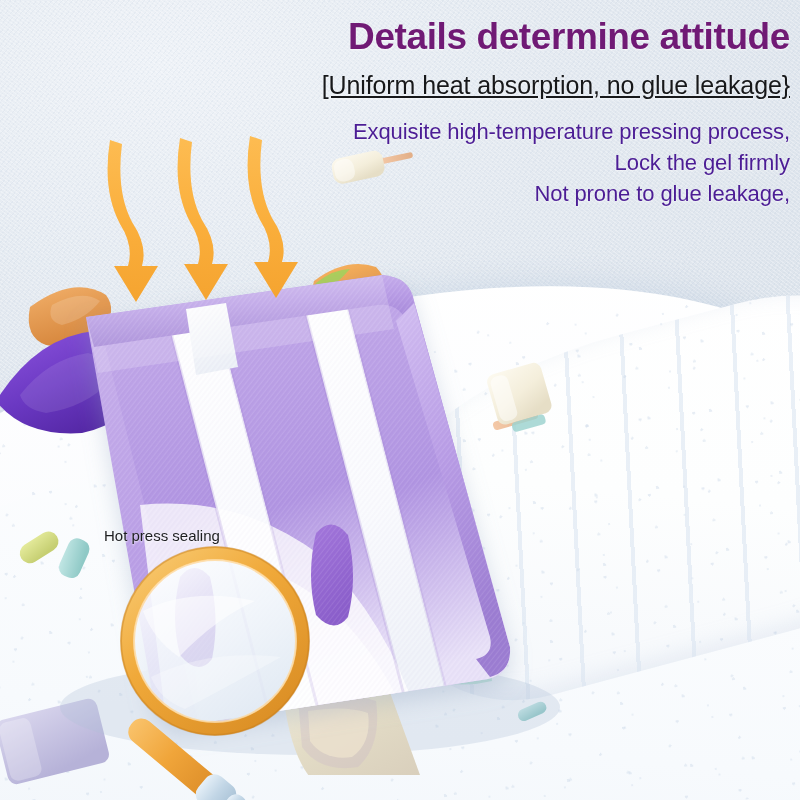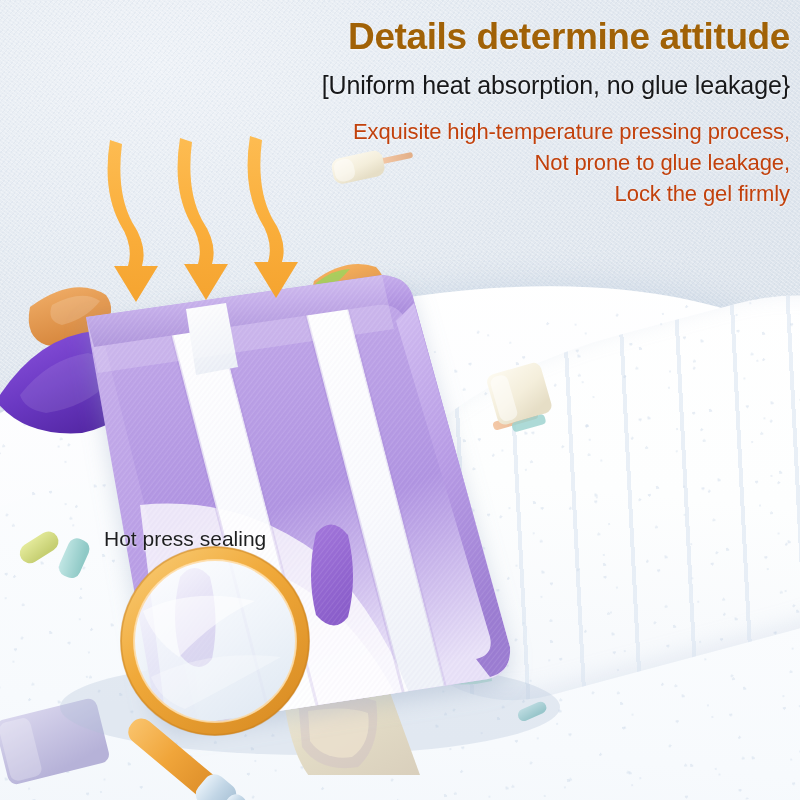--- a/index.html
+++ b/index.html
@@ -62,45 +62,46 @@
   }
   .ridge-right::after{
     content:""; position:absolute; inset:0;
     background:repeating-linear-gradient(102deg, rgba(224,232,242,.0) 0 52px, rgba(216,227,240,.55) 52px 56px);
     border-radius:inherit;
   }
 
   
   .textblock { right:10px; top:18px; width:600px; text-align:right; }
   .headline {
-    font-size:37px; font-weight:700; color:#a16207;
+    font-size:37px; font-weight:700; color:#701a75;
     letter-spacing:-.4px; line-height:1.05; white-space:nowrap;
     text-shadow:0 1px 2px rgba(255,255,255,.75);
   }
   .subhead {
     margin-top:14px; font-size:25px; color:#17181a; font-weight:400;
     white-space:nowrap; letter-spacing:-.1px;
     text-shadow:0 1px 2px rgba(255,255,255,.7);
+    text-decoration:underline;
   }
   .bodylines { margin-top:16px; }
   .bodyline {
-    font-size:22px; color:#c2410c; line-height:1.42; white-space:nowrap;
+    font-size:22px; color:#4c1d95; line-height:1.42; white-space:nowrap;
     letter-spacing:-.1px;
     text-shadow:0 1px 2px rgba(255,255,255,.65);
   }
 
   
   .arrows { left:96px; top:128px; width:220px; height:180px; }
 
   
   .mattress { left:-10px; top:255px; width:640px; height:520px; }
 
   
   .callout {
-    left:104px; top:527px; font-size:21px; color:#1d1e20; white-space:nowrap;
+    left:104px; top:527px; font-size:15px; color:#1d1e20; white-space:nowrap;
     text-shadow:0 1px 2px rgba(255,255,255,.85);
   }
 
   
   .magnifier { left:95px; top:545px; width:230px; height:260px; }
 
   
   .props { inset:0; }
 </style>
 </head>
@@ -376,18 +377,18 @@
     <circle cx="120" cy="96" r="88" fill="none" stroke="url(#ringG)" stroke-width="13"></circle>
     <circle cx="120" cy="96" r="81" fill="none" stroke="#FFD694" stroke-width="2" opacity=".75"></circle>
     <circle cx="120" cy="96" r="94" fill="none" stroke="#C57F1E" stroke-width="2" opacity=".45"></circle>
   </svg>
 
   <div class="textblock layer">
     <div class="headline">Details determine attitude</div>
     <div class="subhead">[Uniform heat absorption, no glue leakage}</div>
     <div class="bodylines">
       <div class="bodyline">Exquisite high-temperature pressing process,</div>
+      <div class="bodyline">Lock the gel firmly</div>
       <div class="bodyline">Not prone to glue leakage,</div>
-      <div class="bodyline">Lock the gel firmly</div>
     </div>
   </div>
 
 </div>
 
 </body></html>

